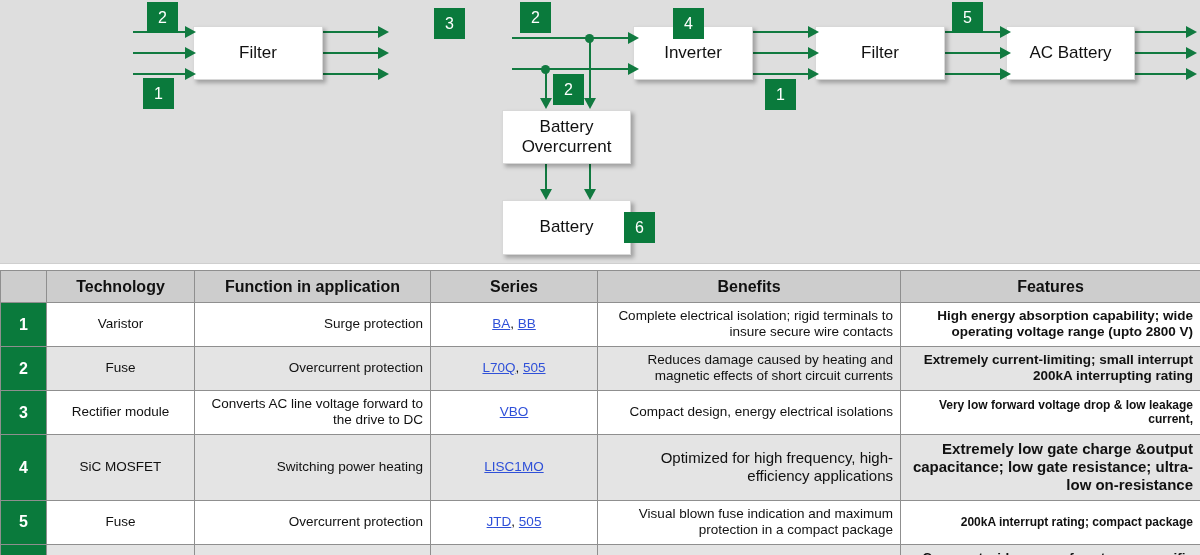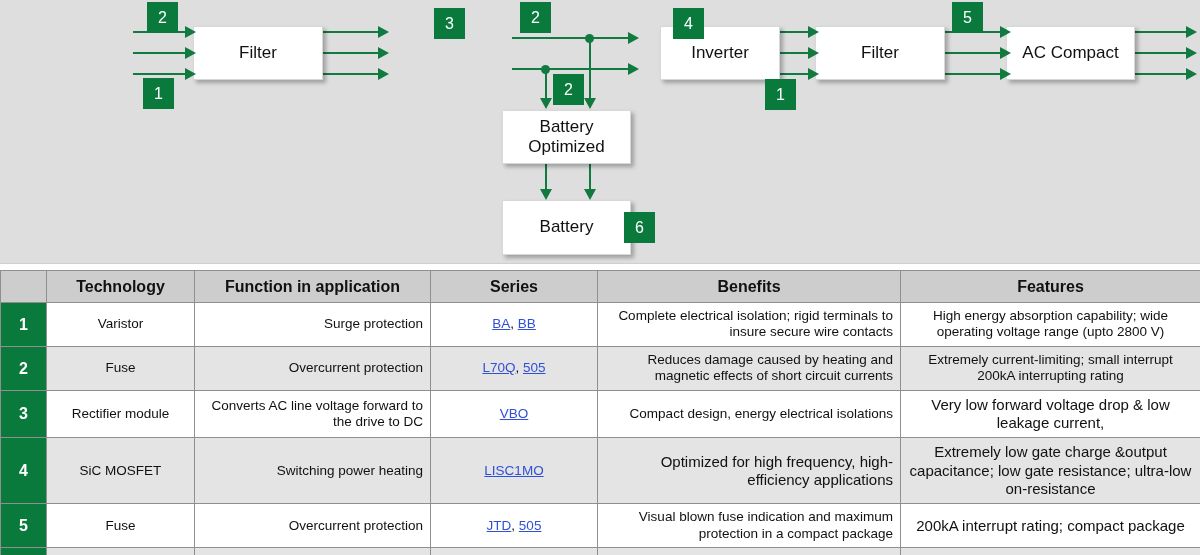--- a/index.html
+++ b/index.html
@@ -115,28 +115,28 @@
     color: #ffffff;
     font-weight: bold;
     font-size: 16px;
     text-align: center;
     padding: 0;
   }
   td.tech { text-align: center; }
   td.func { text-align: right; }
   td.series { text-align: center; }
   td.ben { text-align: right; }
-  td.feat { text-align: center; }
+  td.feat { text-align: right; font-weight: bold; }
   .lnk {
     color: #2f50d8;
     text-decoration: underline;
     cursor: pointer;
   }
   .r4 td.ben, .r4 td.feat { font-size: 15px; }
-  .r3 td.feat, .r5 td.feat { font-size: 15px; margin-left: 41px; }
+  .r3 td.feat, .r5 td.feat { font-size: 12px; margin-left: 41px; }
 </style>
 </head>
 <body>
 
 <div id="root">
 
   <div id="diagram">
 
     <div class="hline" style="left:133px; top:31px;  width:58px;"></div>
     <div class="arrowR" style="left:185px; top:26px;"></div>
@@ -190,35 +190,35 @@
     <div class="arrowR" style="left:1186px; top:47px;"></div>
     <div class="hline" style="left:1134px; top:73px;  width:57px;"></div>
     <div class="arrowR" style="left:1186px; top:68px;"></div>
 
 
     <div class="blk" style="left:193px; top:26px; width:130px; height:54px;">
       <span>Filter</span>
     </div>
 
 
-    <div class="blk" style="left:660px; top:26px; width:120px; height:54px;">
+    <div class="blk" style="left:633px; top:26px; width:120px; height:54px;">
       <span>Inverter</span>
     </div>
 
     <div class="blk" style="left:815px; top:26px; width:130px; height:54px;">
       <span>Filter</span>
     </div>
 
     <div class="blk" style="left:1006px; top:26px; width:129px; height:54px;">
-      <span>AC Compact</span>
+      <span>AC Battery</span>
     </div>
 
     <div class="blk" style="left:502px; top:110px; width:129px; height:54px; flex-direction:column;">
       <span>Battery</span>
-      <span>Optimized</span>
+      <span>Overcurrent</span>
     </div>
 
     <div class="blk" style="left:502px; top:200px; width:129px; height:55px;">
       <span>Battery</span>
     </div>
 
     <div class="badge" style="left:147px; top:2px;">
       <span>2</span>
     </div>
     <div class="badge" style="left:143px; top:78px;">

